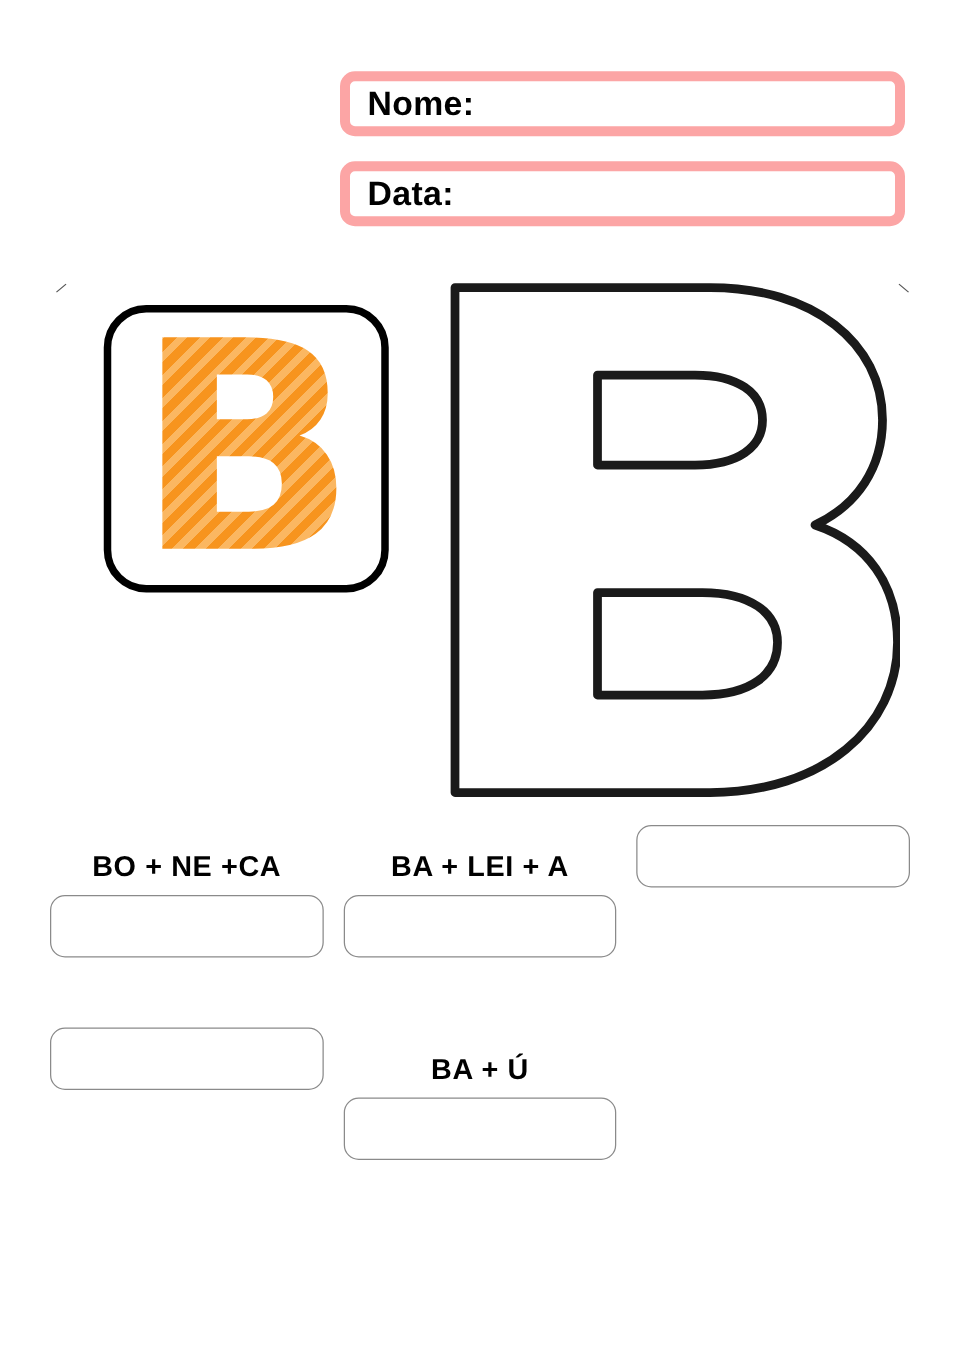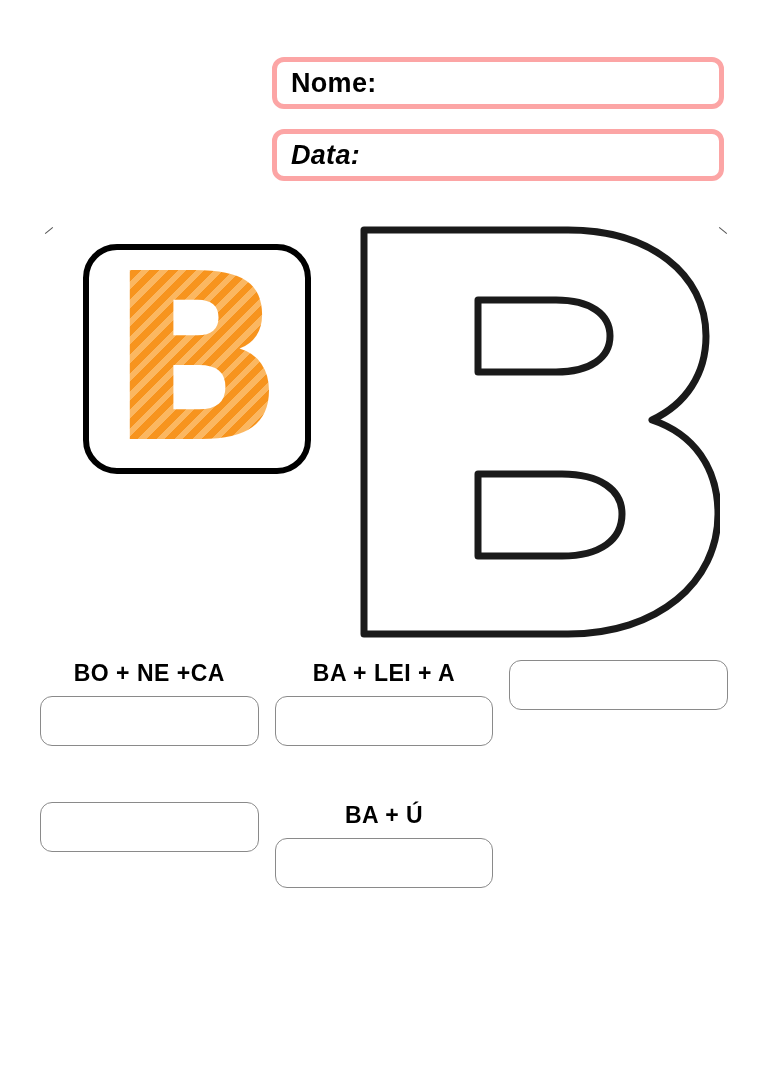--- a/index.html
+++ b/index.html
@@ -15,29 +15,29 @@
     color: #000000;
     overflow: hidden;
   }
 
   
   .field-row {
     position: absolute;
     left: 272px;
     width: 452px;
     height: 52px;
-    border: 5px solid #fca5a5;
+    border: 8px solid #fca5a5;
     border-radius: 12px;
     box-sizing: border-box;
     display: flex;
     align-items: center;
     background: #fff;
   }
   #field-nome { top: 57px; }
-  #field-data { top: 129px; font-style: italic; }
+  #field-data { top: 129px; }
   .field-label {
     font-size: 27px;
     font-weight: bold;
     margin-left: 14px;
     letter-spacing: 0.3px;
   }
 
   
   .showcase {
     position: absolute;
@@ -110,20 +110,21 @@
     padding: 0 8px;
     margin-bottom: 56px;
     text-align: center;
   }
   .cell-label {
     font-size: 23px;
     font-weight: bold;
     letter-spacing: 0.5px;
     margin-bottom: 9px;
     white-space: nowrap;
+    margin-top: 20px;
   }
   .cell-box {
     height: 48px;
     border: 1.5px solid #8a8a8a;
     border-radius: 12px;
     background: #fff;
   }
 </style>
 </head>
 <body>

